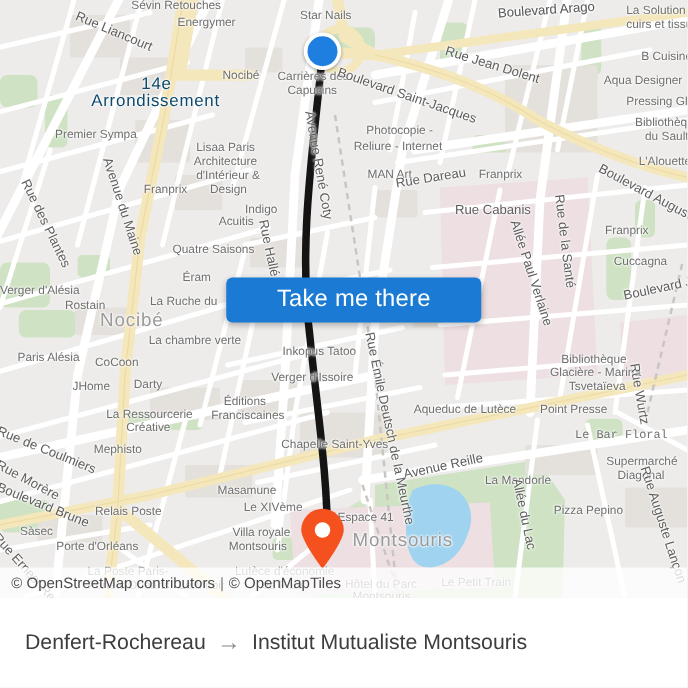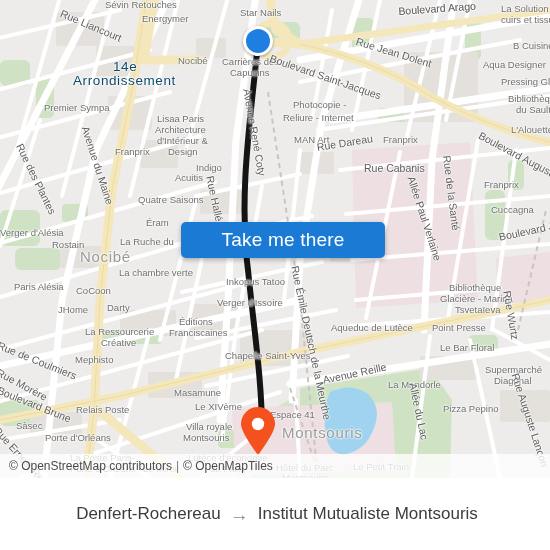--- a/index.html
+++ b/index.html
@@ -63,21 +63,21 @@
     background:rgba(255,255,255,.78);
     display:flex;align-items:center;
     font-size:12px;color:#4a4a4a;padding-left:9px;box-sizing:border-box;
   }
   .attrib .sep{margin:0 4px;color:#7d7d7d;}
 
   
   .bottombar{
     position:absolute;left:0;top:478px;width:550px;height:72px;
     background:#ffffff;display:flex;align-items:center;
-    box-sizing:border-box;padding:0 16px 0 20px;flex-direction:column;
+    box-sizing:border-box;padding:0 16px 0 20px;
   }
   .trip{display:flex;align-items:center;flex:1;min-width:0;}
   .trip .from,.trip .to{font-size:17px;color:#3d3d3d;white-space:nowrap;}
   .trip .arrow{margin:0 9px;font-size:19px;color:#8a8a8a;line-height:1;}
   .brand{display:flex;align-items:center;gap:2px;margin-left:8px;}
   .brand .word{font-size:22px;font-weight:bold;color:#111111;letter-spacing:-.6px;}
 </style>
 </head>
 <body>
 
@@ -287,21 +287,21 @@
         <div class="lbl poi" style="left: 225px; top: 351px; transform-origin: left top;">Chapelle Saint-Yves</div>
         <div class="lbl poi" style="left: 174px; top: 388px; transform-origin: left top;">Masamune</div>
         <div class="lbl poi" style="left: 195px; top: 402px; transform-origin: left top;">Le XIVème</div>
         <div class="lbl poi" style="left: 270px; top: 410px; transform-origin: left top;">Espace 41</div>
         <div class="lbl poi" style="left: 186px; top: 422px; transform-origin: left top;">Villa royale</div>
         <div class="lbl poi" style="left: 183px; top: 433px; transform-origin: left top;">Montsouris</div>
         <div class="lbl poi" style="left: 188px; top: 453px; transform-origin: left top;">Lutèce d'économie</div>
         <div class="lbl poi" style="left: 210px; top: 464px; transform-origin: left top;">de Paris</div>
         <div class="lbl poi" style="left: 276px; top: 463px; transform-origin: left top;">Hôtel du Parc</div>
         <div class="lbl poi" style="left: 282px; top: 473px; transform-origin: left top;">Montsouris</div>
-        <div class="lbl poi" style="left: 440px; top: 343px; transform-origin: left top;">Le Bar Floral</div>
+        <div class="lbl poi" style="left: 460px; top: 343px; transform-origin: left top; font-family: Liberation Mono, monospace;">Le Bar Floral</div>
         <div class="lbl poi" style="left: 388px; top: 380px; transform-origin: left top;">La Mandorle</div>
         <div class="lbl poi" style="left: 485px; top: 365px; transform-origin: left top;">Supermarché</div>
         <div class="lbl poi" style="left: 494px; top: 376px; transform-origin: left top;">Diagonal</div>
         <div class="lbl poi" style="left: 443px; top: 404px; transform-origin: left top;">Pizza Pepino</div>
         <div class="lbl poi" style="left: 353px; top: 462px; transform-origin: left top;">Le Petit Train</div>
         <div class="lbl poi" style="left: 449px; top: 283px; transform-origin: left top;">Bibliothèque</div>
         <div class="lbl poi" style="left: 440px; top: 294px; transform-origin: left top;">Glacière - Marina</div>
         <div class="lbl poi" style="left: 455px; top: 305px; transform-origin: left top;">Tsvetaïeva</div>
         <div class="lbl poi" style="left: 432px; top: 323px; transform-origin: left top;">Point Presse</div>
         <div class="lbl poi" style="left: 331px; top: 323px; transform-origin: left top;">Aqueduc de Lutèce</div>

